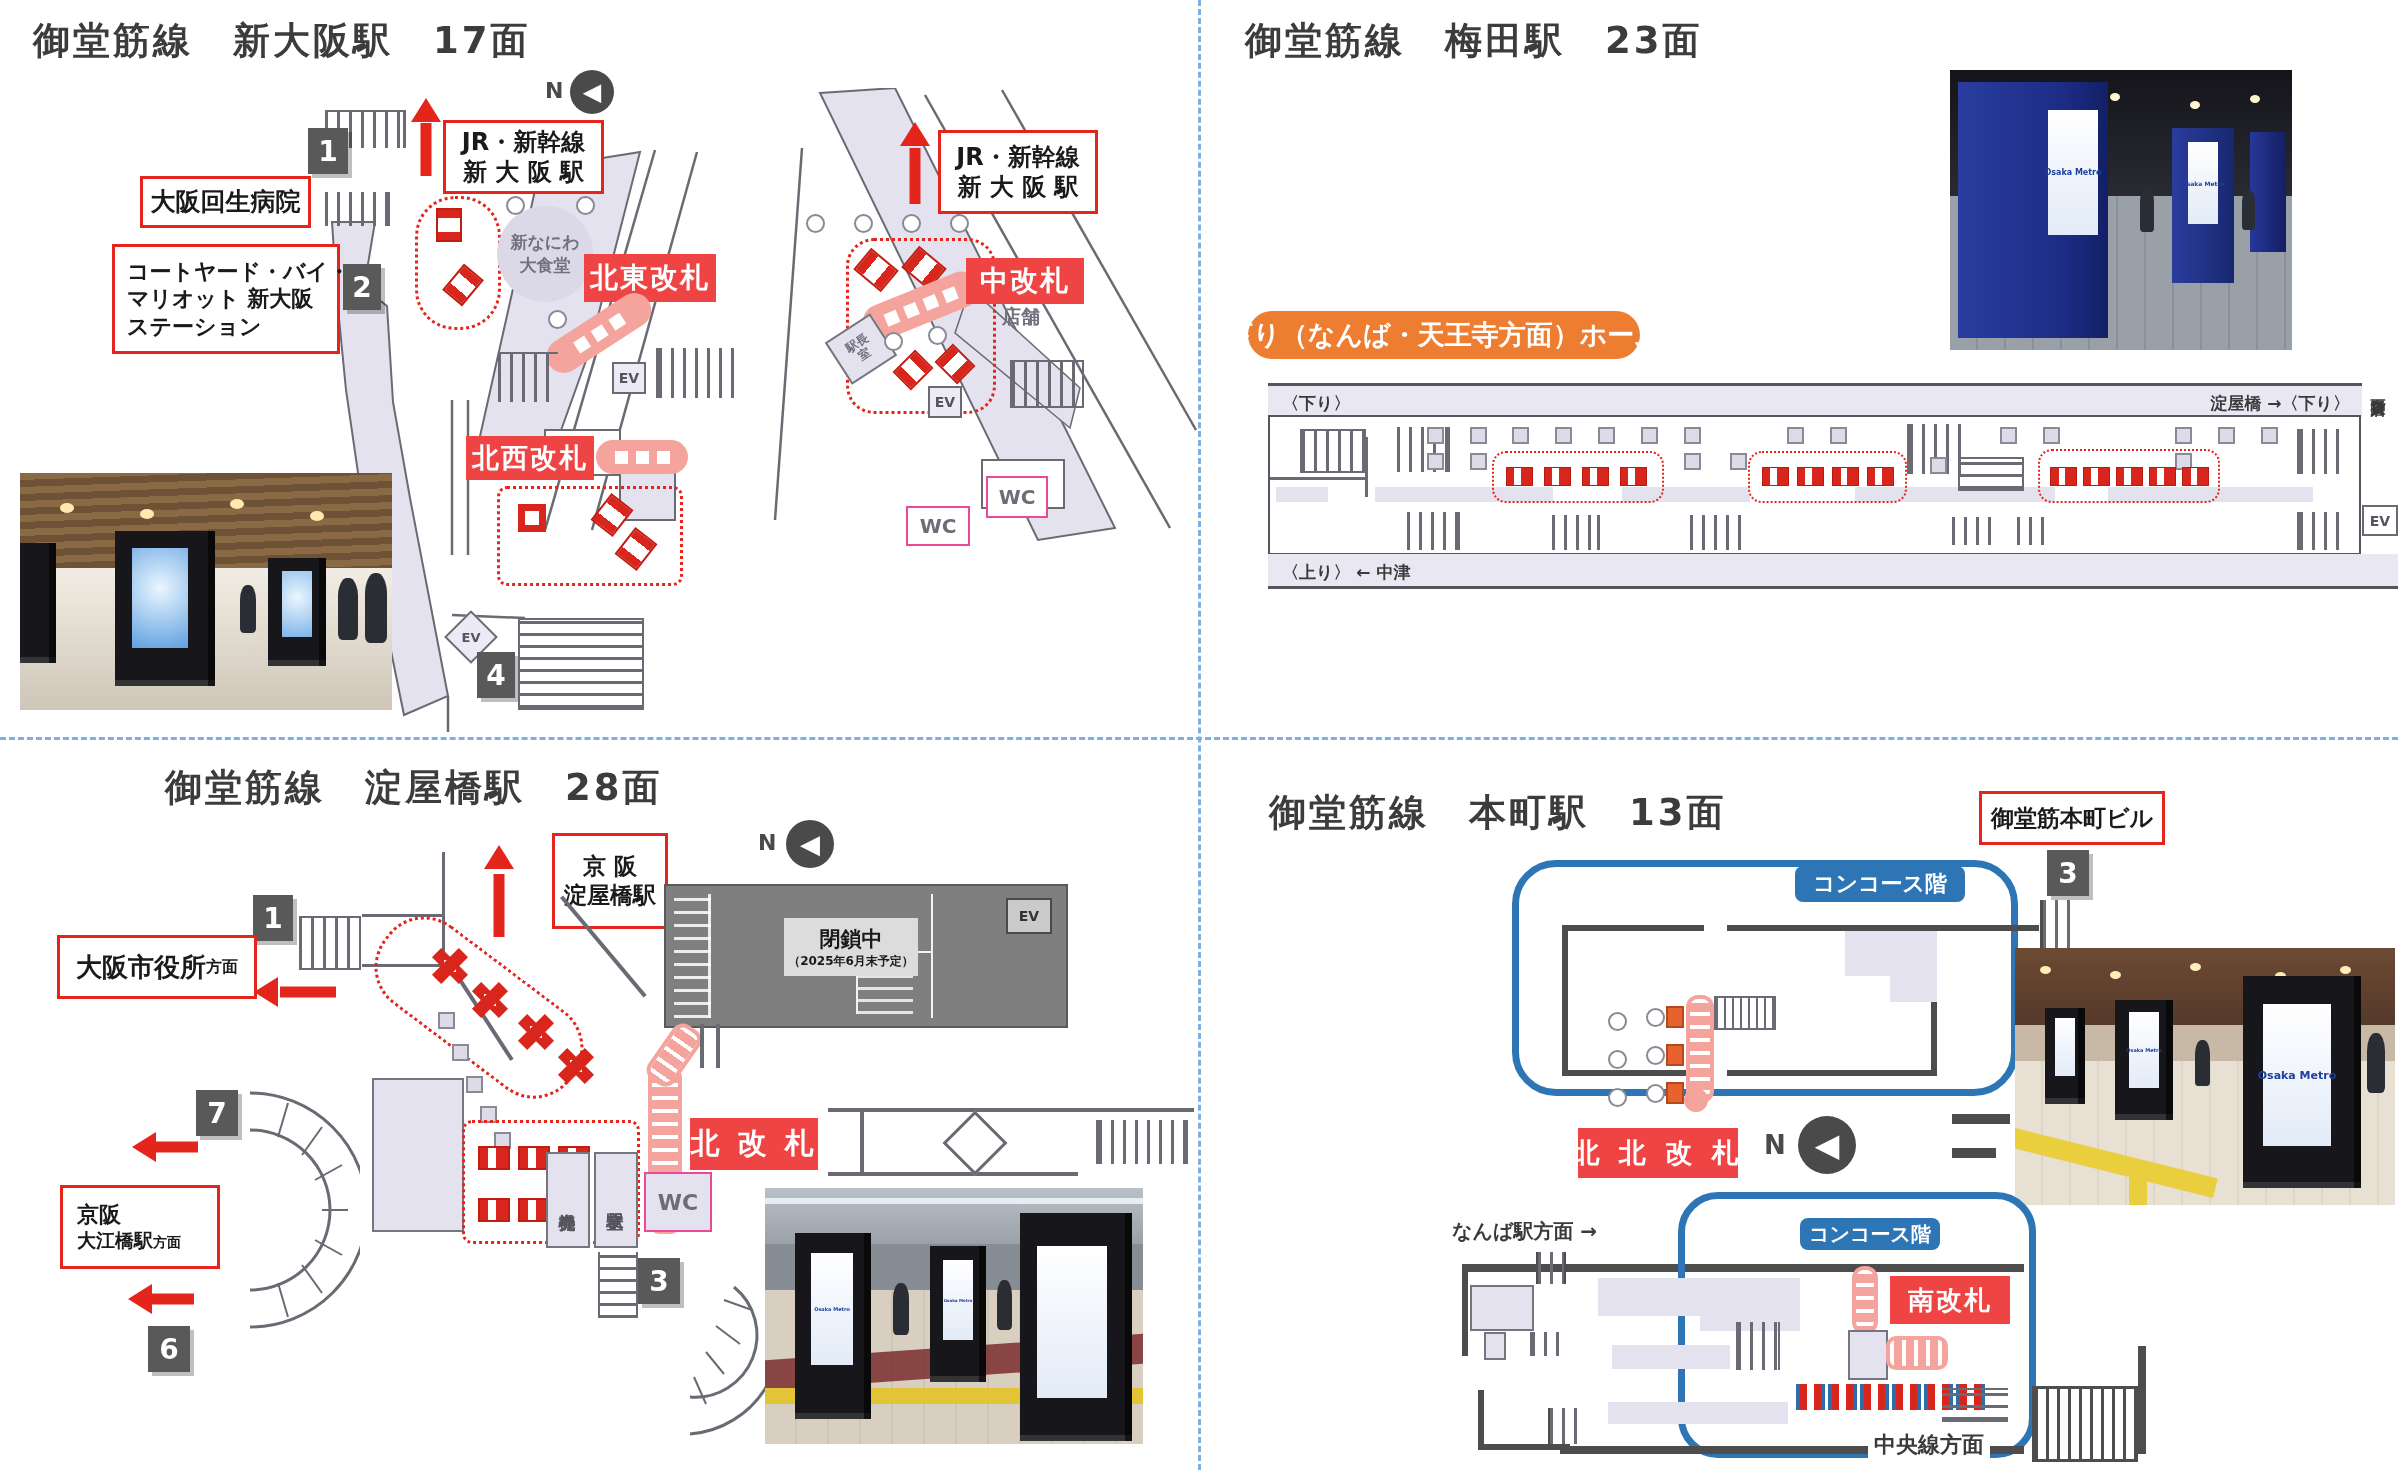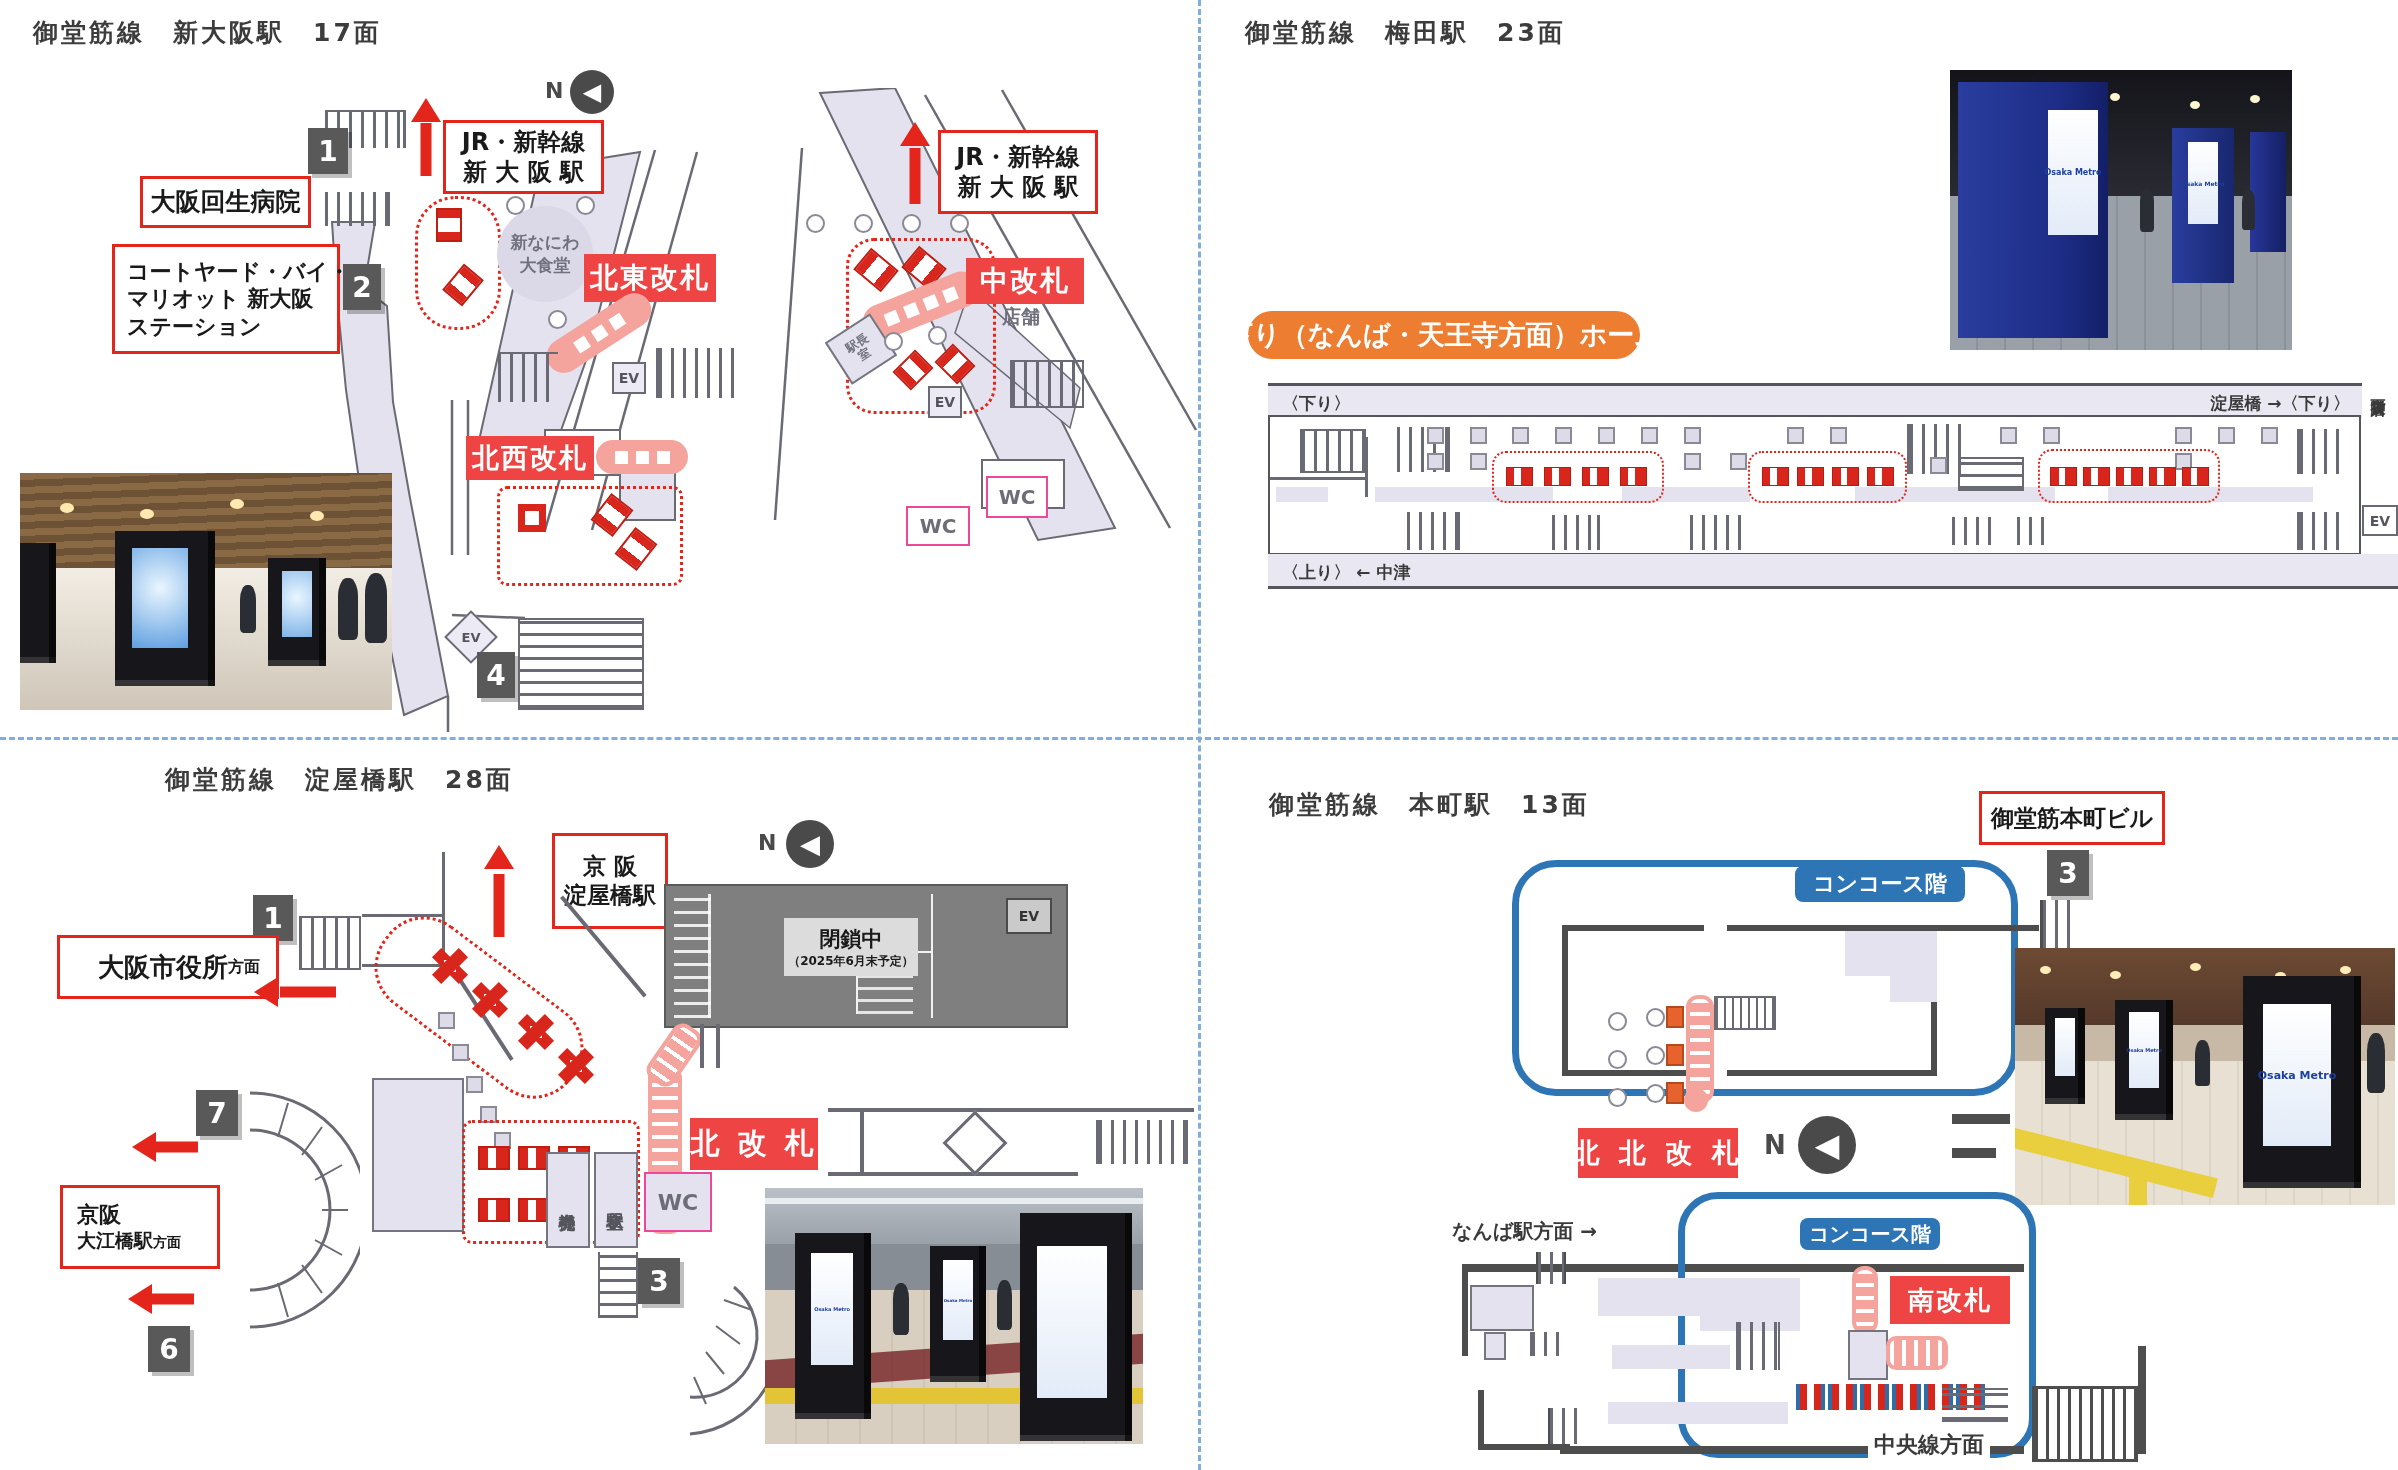--- a/index.html
+++ b/index.html
@@ -1,19 +1,19 @@
 <!DOCTYPE html>
 <html><head>
 <meta charset="utf-8">
 <style>
   html,body{margin:0;padding:0;background:#fff;}
   .canvas{position:relative;width:2398px;height:1470px;background:#fff;overflow:hidden;
           font-family:"DejaVu Sans","Liberation Sans",sans-serif;color:#222;}
   .abs{position:absolute;}
-  .qtitle{font-size:25px;font-weight:600;color:#3c3c3c;letter-spacing:3px;white-space:nowrap;}
+  .qtitle{font-size:37px;font-weight:600;color:#3c3c3c;letter-spacing:3px;white-space:nowrap;}
   
   .vdiv{position:absolute;border-left:3px dashed #7fafe0;}
   .hdiv{position:absolute;border-top:3px dashed #7fafe0;}
   
   .rlabel{position:absolute;background:#ef4444;color:#fff;font-weight:bold;display:flex;align-items:center;justify-content:center;white-space:nowrap;}
   .rbox{position:absolute;background:#fff;border:3px solid #e3251b;color:#1a1a1a;font-weight:bold;display:flex;flex-direction:column;align-items:center;justify-content:center;text-align:center;white-space:nowrap;line-height:1.25;}
   .blabel{position:absolute;background:#2e75b6;color:#fff;font-weight:bold;border-radius:8px;display:flex;align-items:center;justify-content:center;white-space:nowrap;}
   .bframe{position:absolute;border:7px solid #2e75b6;border-radius:44px;}
   .badge{position:absolute;background:#595959;color:#fff;font-weight:bold;display:flex;align-items:center;justify-content:center;font-size:28px;box-shadow:4px 4px 0 rgba(0,0,0,.25);}
   .compass{position:absolute;border-radius:50%;background:#4a4a4a;color:#fff;display:flex;align-items:center;justify-content:center;}
@@ -297,21 +297,21 @@
   <div class="rbox" style="left:552px;top:833px;width:110px;height:90px;font-size:23px;">
     <div>京 阪</div>
     <div>淀屋橋駅</div>
   </div>
   <div class="ar-up" style="left:482px;top:845px;width:34px;height:92px;">
       <span class="sh"></span>
       <span class="hd"></span>
     </div>
   <div class="badge" style="left:253px;top:895px;width:40px;height:46px;">1</div>
   <div class="st-v" style="left:299px;top:916px;width:62px;height:50px;border-top:2.5px solid #6a6a74;border-bottom:2.5px solid #6a6a74;"></div>
-  <div class="rbox" style="left:57px;top:935px;width:194px;height:58px;flex-direction:row;padding-left:22px;">
+  <div class="rbox" style="left:57px;top:935px;width:194px;height:58px;flex-direction:row;">
     <span style="font-size:26px;">大阪市役所</span>
       <span style="font-size:16px;">方面</span>
   </div>
   <div class="ar-left" style="left:254px;top:975px;width:82px;height:34px;">
       <span class="sh"></span>
       <span class="hd"></span>
     </div>
 
   <div class="nletter" style="left:758px;top:830px;font-size:22px;">N</div>
   <div class="compass" style="left:786px;top:820px;width:48px;height:48px;font-size:26px;">◀</div>

